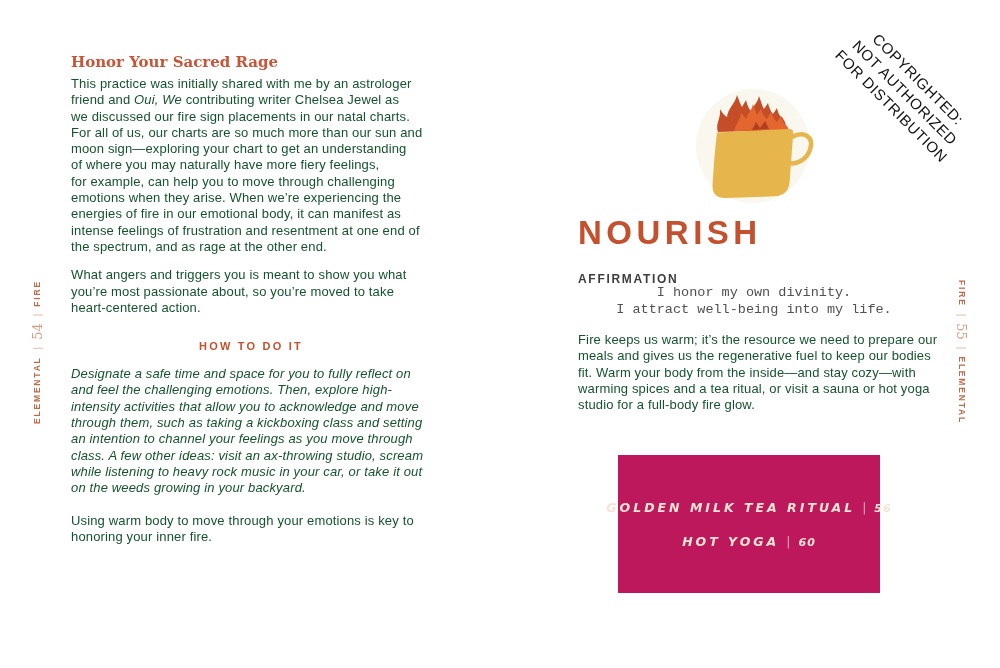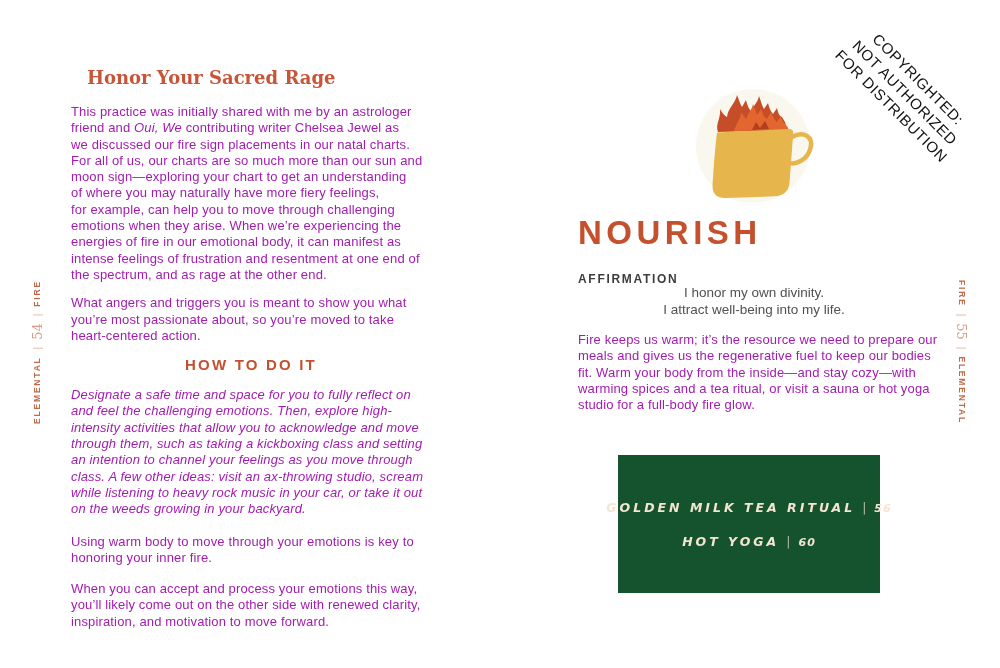--- a/index.html
+++ b/index.html
@@ -6,31 +6,31 @@
   body{
     width:1000px;height:668px;position:relative;overflow:hidden;
     background:#ffffff;
     font-family:"Liberation Sans",sans-serif;
   }
   .abs{position:absolute;}
   
   .left-col{left:71px;top:52px;width:412px;}
   .section-heading{
     font-family:"DejaVu Serif",serif;font-weight:bold;
-    font-size:18px;line-height:20px;color:#c85538;margin:16px;
+    font-size:15px;line-height:20px;color:#c85538;margin:0;
   }
   .body-text{
-    font-size:13px;line-height:16.3px;color:#a21caf;
+    font-size:13px;line-height:16.3px;color:#14532d;
     letter-spacing:.15px;white-space:pre-line;margin:0;
   }
   .p1{margin-top:4px;}
   .p2{margin-top:12px;}
   .howto{
-    margin-top:12px;width:360px;text-align:center;
-    font-size:15px;font-weight:bold;letter-spacing:2.2px;color:#c4502e;
+    margin-top:24px;width:360px;text-align:center;
+    font-size:11px;font-weight:bold;letter-spacing:2.2px;color:#c4502e;
   }
   .p3{margin-top:14px;font-style:italic;}
   .p4{margin-top:16px;}
   .p5{margin-top:15px;}
   em{font-style:italic;margin-top:14px;}
   
   .sidebar{
     width:150px;height:16px;display:flex;align-items:center;
     justify-content:center;gap:7px;white-space:nowrap;
   }
@@ -50,26 +50,26 @@
   .right-title{
     left:578px;top:214px;width:352px;text-align:left;
     font-size:33px;font-weight:700;letter-spacing:4.5px;color:#c4502e;
   }
   .aff-label{
     left:578px;top:272px;width:352px;
     font-size:12px;font-weight:bold;letter-spacing:1.7px;color:#3d3d3d;
   }
   .aff-text{
     left:578px;top:285px;width:352px;text-align:center;
-    font-family:Liberation Sans, sans-serif;font-size:13.5px;line-height:16.5px;
+    font-family:Liberation Mono, monospace;font-size:13.5px;line-height:16.5px;
     color:#515151;white-space:pre-line;
   }
   .right-body{left:578px;top:332px;width:382px;}
   .ritual-box{
-    left:618px;top:455px;width:262px;height:138px;background:#14532d;
+    left:618px;top:455px;width:262px;height:138px;background:#be185d;
     display:flex;flex-direction:column;justify-content:center;
     align-items:center;gap:19px;
   }
   .ritual{
     font-style:italic;font-weight:bold;font-size:12.5px;
     letter-spacing:3px;color:#f3e4d3;white-space:nowrap;
     font-family:"DejaVu Sans",sans-serif;
   }
   .ritual .sep{opacity:.7;margin:0 5px 0 7px;font-weight:normal;}
   .ritual .pg{font-size:11px;letter-spacing:1px;}
@@ -111,23 +111,20 @@
   <p class="body-text p3">Designate a safe time and space for you to fully reflect on
 and feel the challenging emotions. Then, explore high-
 intensity activities that allow you to acknowledge and move
 through them, such as taking a kickboxing class and setting
 an intention to channel your feelings as you move through
 class. A few other ideas: visit an ax-throwing studio, scream
 while listening to heavy rock music in your car, or take it out
 on the weeds growing in your backyard.</p>
   <p class="body-text p4">Using warm body to move through your emotions is key to
 honoring your inner fire.</p>
-  <p class="body-text p5">When you can accept and process your emotions this way,
-you’ll likely come out on the other side with renewed clarity,
-inspiration, and motivation to move forward.</p>
 </div>
 
 <div class="abs mug-wrap">
   <svg width="130" height="118" viewBox="0 0 130 118">
     <circle cx="63" cy="60" r="57" fill="#f7f1e3" opacity="0.6"></circle>
     <path fill="#c54d28" d="M28,46 C25,38 31,33 30,23 C33,28 35,30 37,31 C38,22 45,18 47,9 C49,14 50,18 52,21 L56,14 C57,19 59,23 61,25 C64,19 68,16 69,10 C71,15 72,20 74,23 L78,17 C79,21 81,26 83,28 L87,22 C88,27 90,31 92,31 L95,36 L97,44 Z"></path>
     <path fill="#e2662e" d="M44,45 C46,37 51,33 51,26 L56,33 C58,27 62,24 63,18 L67,29 L71,23 C73,29 75,32 77,33 L81,26 C83,31 85,35 87,36 L91,30 C92,35 95,39 97,40 L99,44 Z"></path>
     <path fill="#b23f1f" d="M62,44 L66,36 L70,42 L75,35 L79,43 Z"></path>
     <path fill="none" stroke="#e6b54b" stroke-width="4.5" stroke-linecap="round" d="M102,51 C114,44.5 123.5,51 120.5,62 C117.5,74.5 105,79.5 97.5,76.5"></path>
     <path fill="#e6b54b" d="M27,46.5 L99,43 Q103.5,42.7 103.2,47.5 L99.6,96 Q98.6,109.5 84.5,110.3 L36,112 Q21.5,112.6 22.6,98 Q24.3,69 27,46.5 Z"></path>

